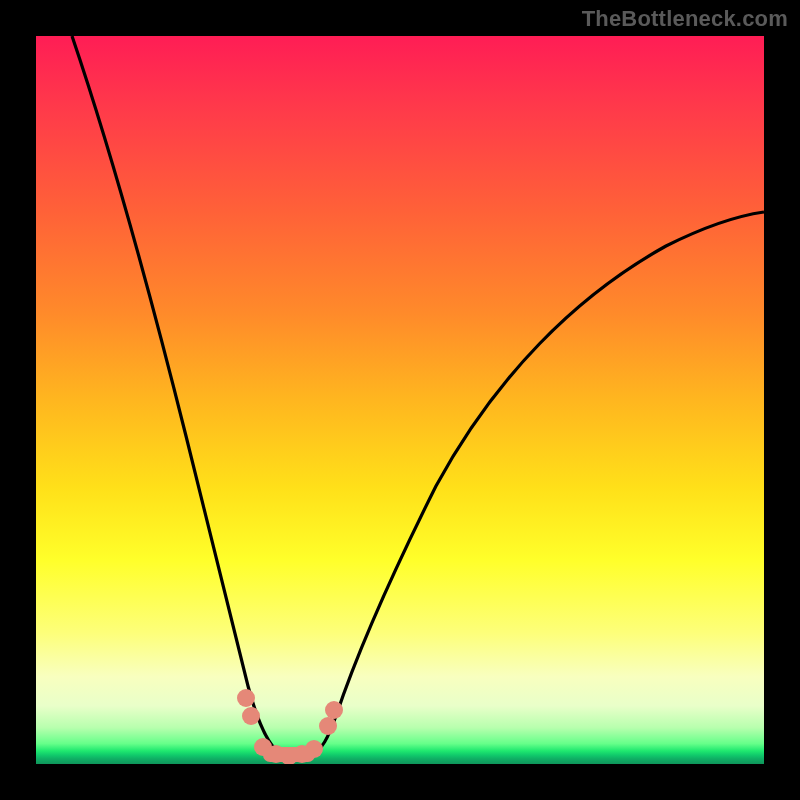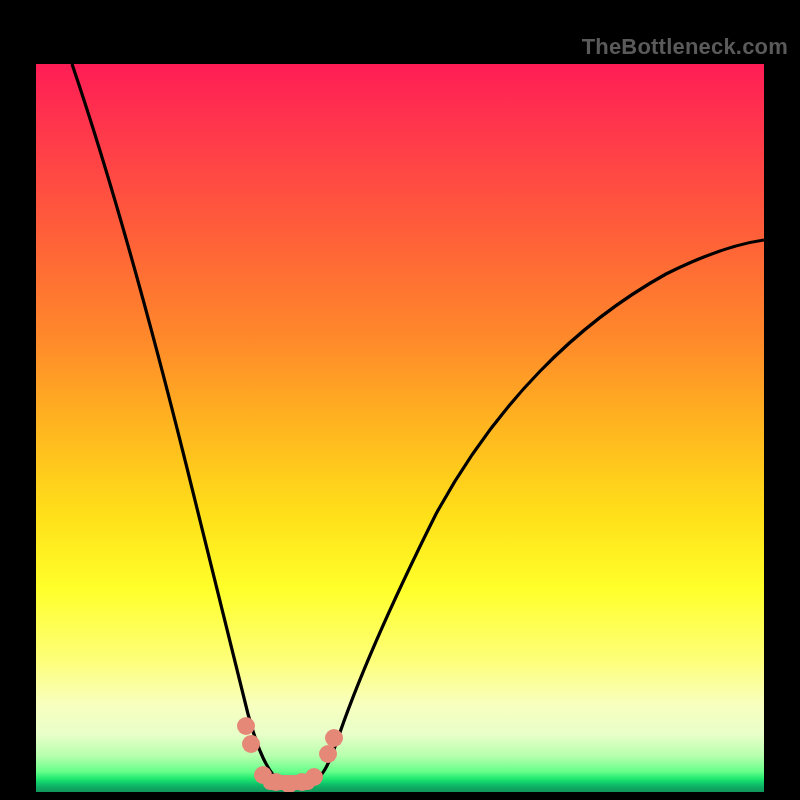--- a/index.html
+++ b/index.html
@@ -10,21 +10,20 @@
     background: #000;
     overflow: hidden;
   }
   .frame {
     position: absolute;
     left: 0;
     top: 0;
     width: 800px;
     height: 649px;
     background: #000;
-    margin-top: 28px;
   }
   .plot-area {
     position: absolute;
     left: 36px;
     top: 36px;
     width: 728px;
     height: 728px;
     overflow: hidden;
   }
   .gradient {

